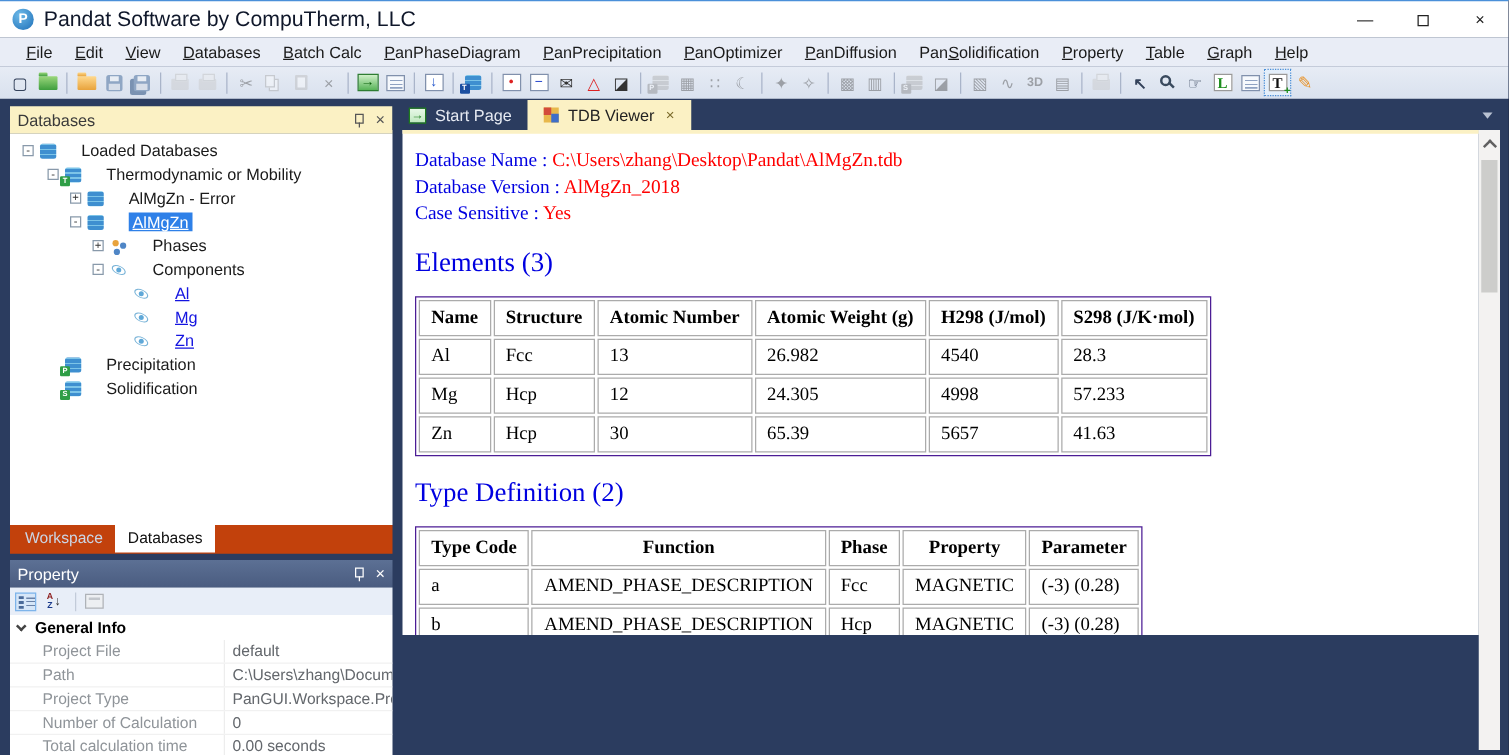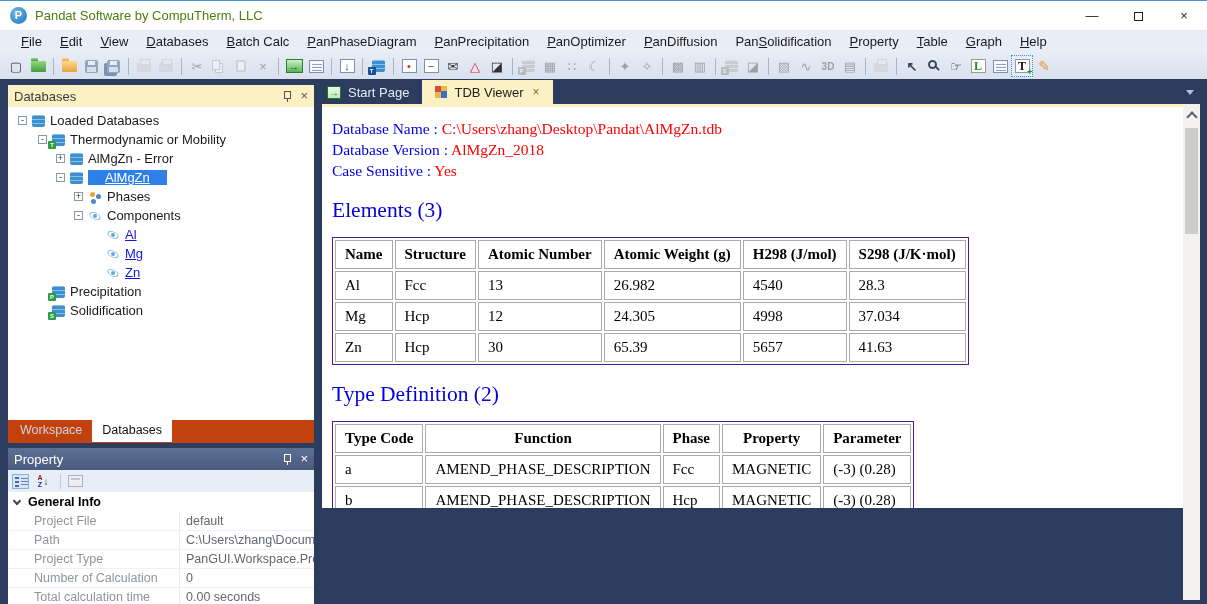--- a/index.html
+++ b/index.html
@@ -2,21 +2,21 @@
 <html><head>
 <meta charset="utf-8">
 <style>
   html,body{margin:0;padding:0;background:#1e2a40;}
   #window{width:1207px;height:604px;position:relative;background:#2B3C5F;font-family:"Liberation Sans",sans-serif;overflow:hidden;box-sizing:border-box;}
   *{box-sizing:border-box;}
 
   
   .titlebar{position:absolute;top:0;left:0;right:0;height:30px;background:#fff;display:flex;align-items:center;padding-left:10px;border-top:1px solid #4a90d9;}
   .app-icon{width:17px;height:17px;border-radius:50%;background:radial-gradient(circle at 35% 30%,#6db9e8,#1d6fb8);color:#fff;font-weight:bold;font-size:11px;line-height:17px;text-align:center;margin-right:8px;flex:none;}
-  .title{font-size:13px;color:#4d7c0f;}
+  .title{font-size:17px;color:#0f172a;}
   .win-controls{margin-left:auto;display:flex;height:30px;}
   .win-btn{width:46px;text-align:center;line-height:30px;font-size:13px;color:#222;}
   .maxbox{display:inline-block;width:9px;height:9px;border:1px solid #222;vertical-align:middle;}
 
   
   .menubar{position:absolute;top:30px;left:0;right:0;height:23px;background:#E9EDF6;display:flex;align-items:center;padding-left:12px;font-size:13px;color:#1a1a1a;}
   .menu-item{padding:0 9px;white-space:nowrap;}
 
   
   .toolbar{position:absolute;top:53px;left:0;right:0;height:26px;background:linear-gradient(#E7ECF5,#D9E1EE);display:flex;align-items:center;padding-left:5px;}
@@ -59,23 +59,23 @@
   .panel-db-header{position:absolute;top:85px;left:8px;width:306px;height:22px;background:#FBF1C4;display:flex;align-items:center;padding:0 6px;font-size:13px;color:#3a3a3a;}
   .hdr-tools{margin-left:auto;display:flex;align-items:center;gap:8px;color:#555;}
   .pin{width:11px;height:12px;position:relative;display:inline-block;}
   .pin::before{content:"";position:absolute;left:3px;top:1px;width:5px;height:6px;border:1px solid currentColor;}
   .pin::after{content:"";position:absolute;left:6px;top:8px;width:1px;height:4px;background:currentColor;}
   .x-glyph{font-size:13px;line-height:12px;}
 
   .tree{position:absolute;top:107px;left:8px;width:306px;height:313px;background:#fff;overflow:hidden;font-size:13px;color:#1a1a1a;padding-top:4px;}
   .trow{height:19px;display:flex;align-items:center;white-space:nowrap;}
   .exp{width:9px;height:9px;border:1px solid #8899AA;background:#fff;font:9px/7px "Liberation Sans",sans-serif;text-align:center;color:#333;margin-right:5px;flex:none;}
-  .tlabel{margin-left:5px;}
+  .tlabel{margin-left:20px;}
   .tree-link{color:#1414E0;text-decoration:underline;}
-  .tsel{background:#2E80E8;color:#fff;text-decoration:underline;padding:0 17px;}
+  .tsel{background:#2E80E8;color:#fff;text-decoration:underline;padding:0 3px;}
   .icon-phases{width:14px;height:13px;position:relative;flex:none;}
   .icon-phases::before{content:"";position:absolute;left:2px;top:2px;width:5px;height:5px;border-radius:50%;background:#E8A33C;box-shadow:6px 2px 0 0 #4F86C6,1px 7px 0 0 #4F86C6;}
   .icon-atom{width:14px;height:14px;position:relative;flex:none;}
   .icon-atom::before{content:"";position:absolute;inset:1px;border:1px solid #7AB4D8;border-radius:50%;transform:rotate(25deg) scaleY(.55);}
   .icon-atom::after{content:"";position:absolute;left:5px;top:5px;width:4px;height:4px;border-radius:50%;background:#5FA8D8;}
 
   .left-tabs{position:absolute;top:420px;left:8px;width:306px;height:23px;background:#c2410c;display:flex;align-items:flex-start;padding-left:2px;}
   .ltab{font-size:12.5px;padding:3px 10px 5px 10px;color:#CBD5E5;}
   .ltab.active{background:#fff;color:#111;}
 
@@ -464,21 +464,21 @@
             <td>26.982</td>
             <td>4540</td>
             <td>28.3</td>
       </tr>
       <tr>
         <td>Mg</td>
             <td>Hcp</td>
             <td>12</td>
             <td>24.305</td>
             <td>4998</td>
-            <td>37.034</td>
+            <td>57.233</td>
       </tr>
       <tr>
         <td>Zn</td>
             <td>Hcp</td>
             <td>30</td>
             <td>65.39</td>
             <td>5657</td>
             <td>41.63</td>
       </tr>
     </tbody>

